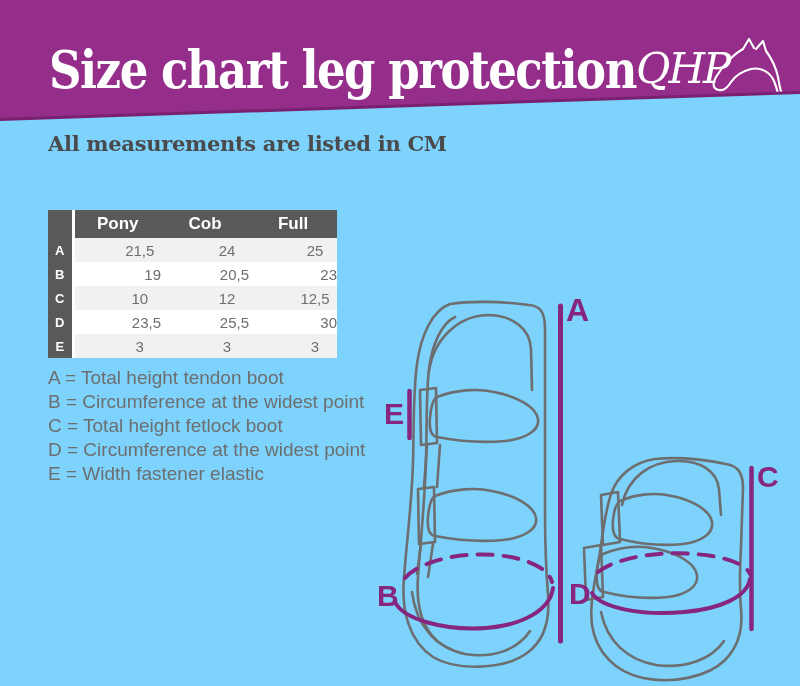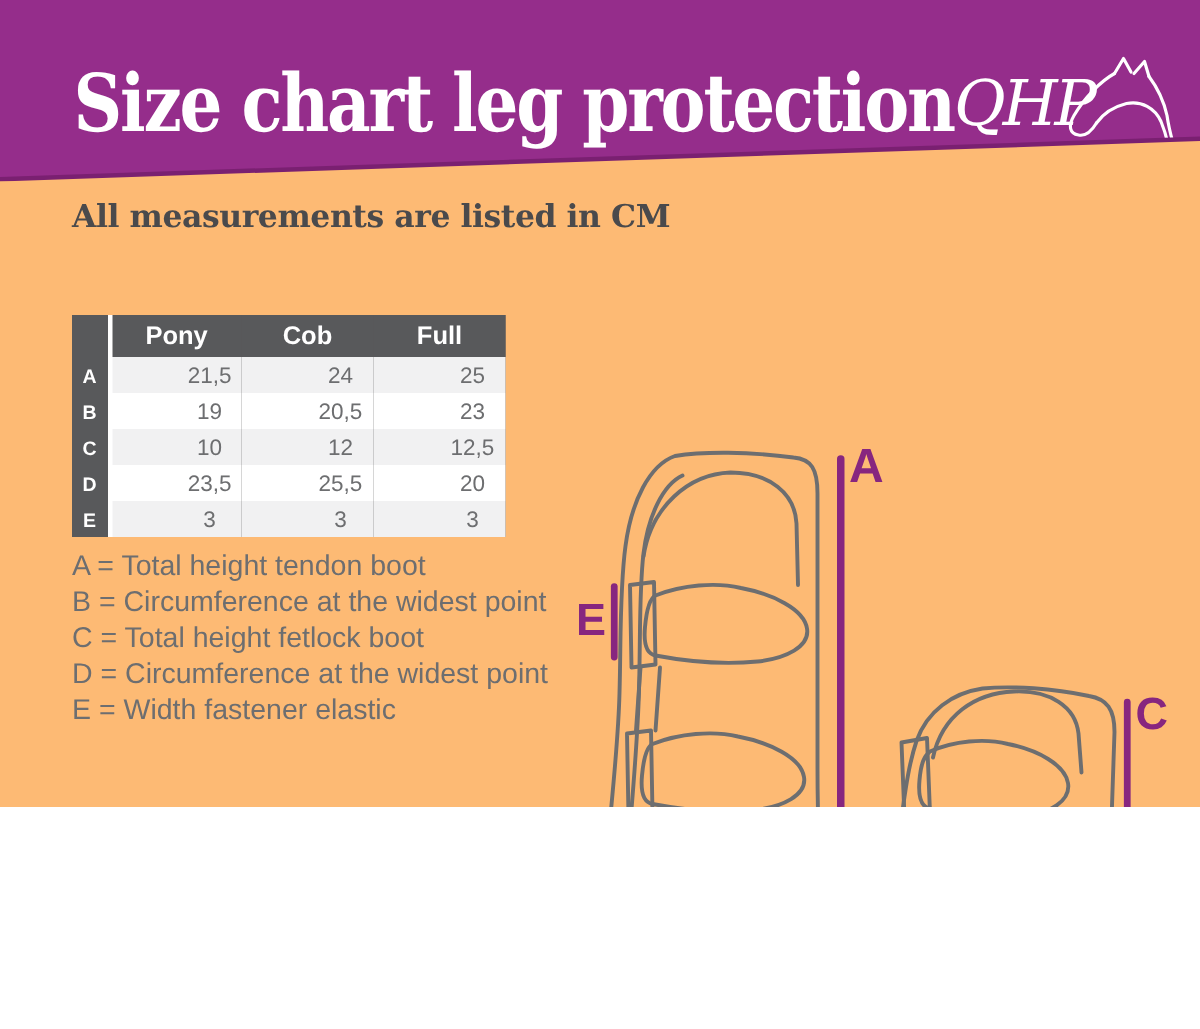--- a/index.html
+++ b/index.html
@@ -1,18 +1,18 @@
 <!DOCTYPE html>
 <html><head>
 <meta charset="utf-8">
 <style>
   * { margin:0; padding:0; box-sizing:border-box; }
   html,body { background:#fff; }
   .page {
-    position:relative; width:800px; height:538px; background:#fdba74;
+    position:relative; width:800px; height:686px; background:#7dd3fc;
     overflow:hidden; font-family:"Liberation Sans", sans-serif;
   }
   
   .banner-shadow {
     position:absolute; left:0; top:0; width:800px; height:122px;
     background:#7a2071;
     clip-path:polygon(0 0, 100% 0, 100% 94px, 0 121px);
   }
   .banner {
     position:absolute; left:0; top:0; width:800px; height:122px;
@@ -59,21 +59,21 @@
     background:#58595b; color:#fff; font-size:13px; font-weight:bold;
     text-align:center; vertical-align:middle;
   }
   .size-table thead th.corner, .size-table tbody th { border-right:3px solid #ffffff; }
   .size-table td {
     color:#6d6e70; font-size:15px; text-align:center; vertical-align:middle;
     height:24px;
     padding-left:44px;
   }
   .size-table tr.alt td { background:#f1f1f2; }
-  .size-table tr.plain td { background:#ffffff; }
+  .size-table tr.plain td { background:#ffffff;text-align:right; }
   
   .legend { position:absolute; left:48px; top:366px; }
   .legend-item {
     font-size:19px; color:#6d6e70; line-height:24px; white-space:nowrap;
   }
   
   .diagram { position:absolute; left:0; top:0; width:800px; height:686px; pointer-events:none; }
   .diagram svg { position:absolute; left:0; top:0; }
   .dim-label {
     position:absolute; font-weight:bold; color:#87267f;
@@ -140,21 +140,21 @@
       <tr class="alt">
         <th>C</th>
         <td>10</td>
         <td>12</td>
         <td>12,5</td>
       </tr>
       <tr class="plain">
         <th>D</th>
         <td>23,5</td>
         <td>25,5</td>
-        <td>20</td>
+        <td>30</td>
       </tr>
       <tr class="alt">
         <th>E</th>
         <td>3</td>
         <td>3</td>
         <td>3</td>
       </tr>
     </tbody>
   </table>
 

